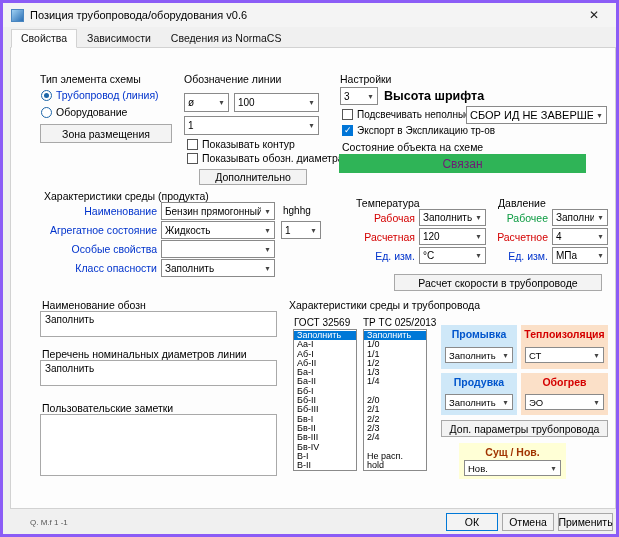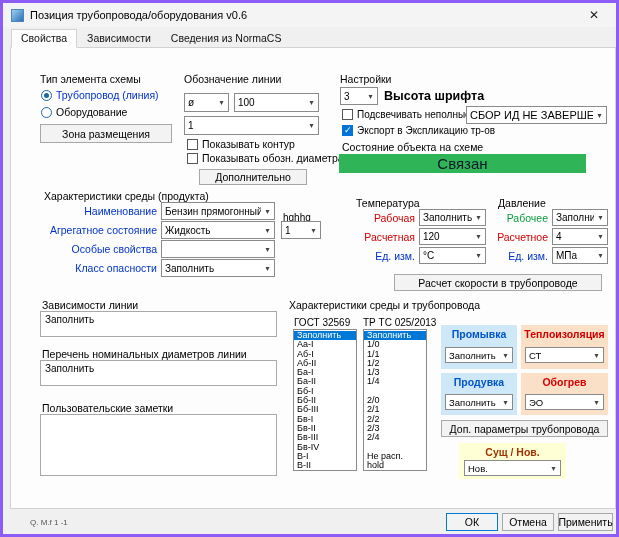--- a/index.html
+++ b/index.html
@@ -45,21 +45,21 @@
   .radio { position:absolute; display:flex; align-items:center; gap:4px; font-size:10.5px; white-space:nowrap; }
   .rdot { width:11px; height:11px; border:1px solid #1d66a8; border-radius:50%; background:#fff; flex:none; position:relative; }
   .rdot.on::after { content:""; position:absolute; inset:2px; border-radius:50%; background:#1d66a8; }
 
   
   .btn { position:absolute; background:#f3f3f3; border:1px solid #a8a8a8; font-size:10.5px;
          display:flex; align-items:center; justify-content:center; white-space:nowrap; }
   .btn.primary { border:1px solid #0078d7; }
 
   
-  .statusbar { position:absolute; background:#2fb457; color:#0f172a; font-size:15px;
+  .statusbar { position:absolute; background:#2fb457; color:#701a75; font-size:12px;
                display:flex; align-items:center; justify-content:center; }
 
   
   .listbox { position:absolute; background:#fff; border:1px solid #8a8a8a; font-size:9px;
              overflow:hidden; padding:1px 0; }
   .listbox .list-item { padding:0 3px; line-height:9.3px; white-space:nowrap; }
   .listbox .list-item.selected { background:#0078d7; color:#fff; }
 
   
   .textbox { position:absolute; background:#fff; border:1px solid #a9a9a9; font-size:10px;
@@ -153,21 +153,21 @@
     <div class="lbl" style="left:331px;top:93px">Состояние объекта на схеме</div>
     <div class="statusbar" style="left:328px;top:106px;width:247px;height:19px">Связан</div>
 
     <div class="grplbl" style="left:33px;top:142px">Характеристики среды (продукта)</div>
 
     <div class="lbl r lbl-blue" style="left:18px;top:157px;width:128px">Наименование</div>
     <div class="combo" style="left:150px;top:154px;width:114px;height:18px">
       <span class="t">Бензин прямогонный</span>
         <span class="a">▾</span>
     </div>
-    <div class="note" style="left:272px;top:164px">hghhg</div>
+    <div class="note" style="left:272px;top:157px">hghhg</div>
 
     <div class="lbl r lbl-blue" style="left:18px;top:176px;width:128px">Агрегатное состояние</div>
     <div class="combo" style="left:150px;top:173px;width:114px;height:18px">
       <span class="t">Жидкость</span>
         <span class="a">▾</span>
     </div>
     <div class="combo" style="left:270px;top:173px;width:40px;height:18px">
       <span class="t">1</span>
         <span class="a">▾</span>
     </div>
@@ -213,21 +213,21 @@
       <span class="t">4</span>
         <span class="a">▾</span>
     </div>
     <div class="lbl r lbl-blue" style="left:477px;top:202px;width:60px">Ед. изм.</div>
     <div class="combo" style="left:541px;top:199px;width:56px;height:17px">
       <span class="t">МПа</span>
         <span class="a">▾</span>
     </div>
     <div class="btn" style="left:383px;top:226px;width:208px;height:17px">Расчет скорости в трубопроводе</div>
 
-    <div class="lbl" style="left:31px;top:251px">Зависимости линии</div>
+    <div class="lbl" style="left:31px;top:251px">Наименование обозн</div>
     <div class="textbox" style="left:29px;top:263px;width:237px;height:26px">Заполнить</div>
 
     <div class="lbl" style="left:31px;top:300px">Перечень номинальных диаметров линии</div>
     <div class="textbox" style="left:29px;top:312px;width:237px;height:26px">Заполнить</div>
 
     <div class="lbl" style="left:31px;top:354px">Пользовательские заметки</div>
     <div class="textbox" style="left:29px;top:366px;width:237px;height:62px"></div>
 
     <div class="grplbl" style="left:278px;top:251px">Характеристики среды и трубопровода</div>
 

